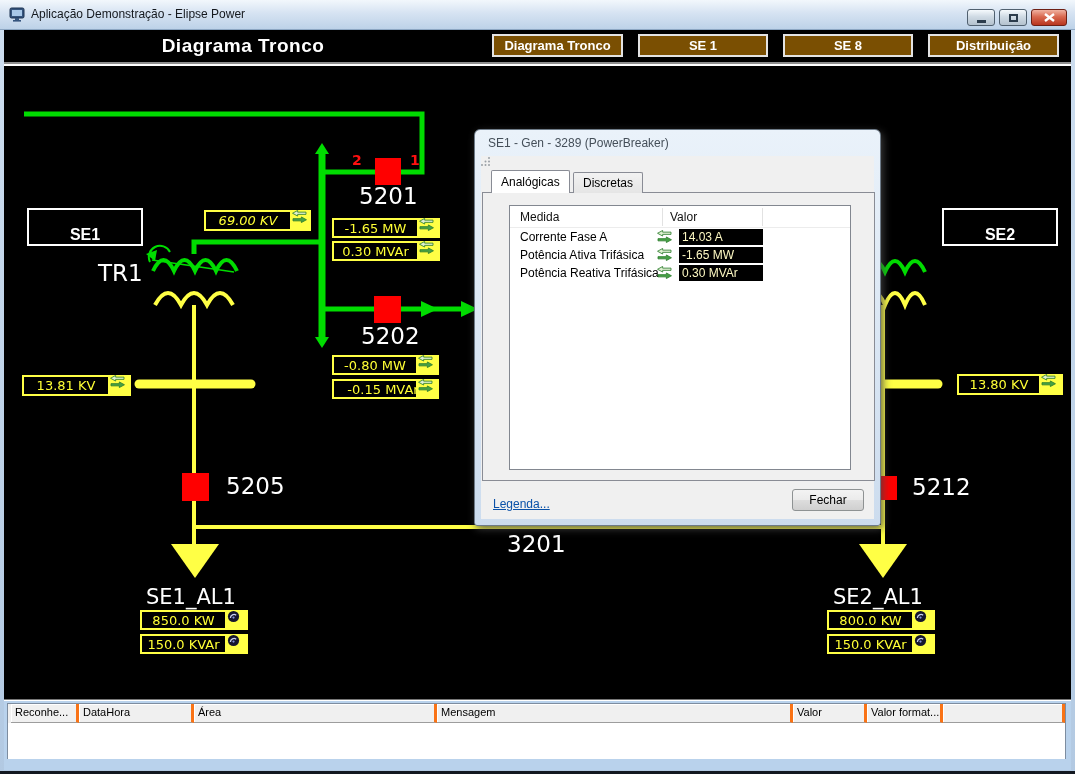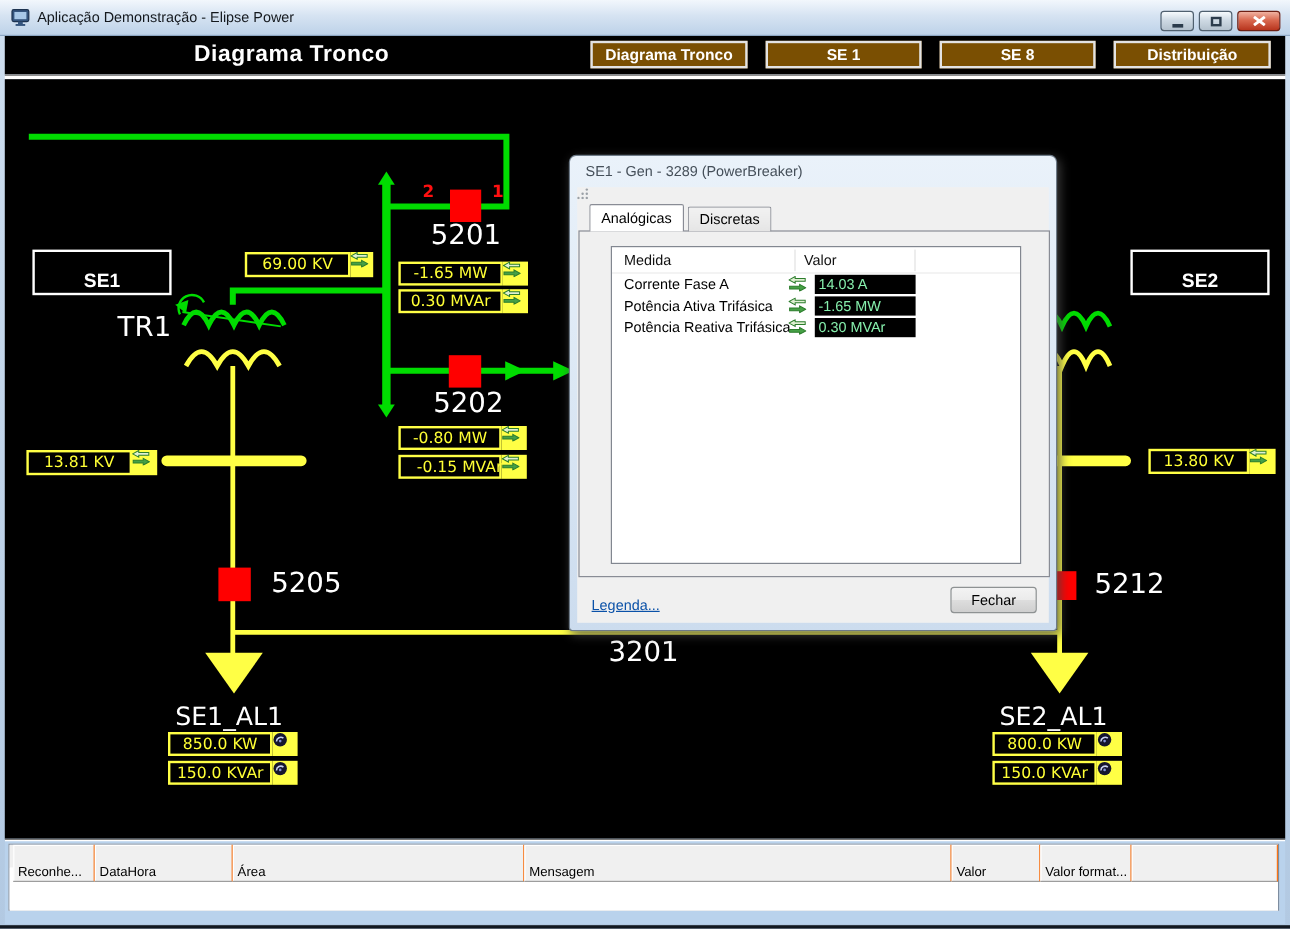--- a/index.html
+++ b/index.html
@@ -45,30 +45,30 @@
   .listbox{position:absolute;left:26px;top:12px;width:342px;height:265px;background:#fff;border:1px solid #828790;font-size:12px;color:#000;}
   .lb-head{position:relative;height:22px;border-bottom:1px solid #ececec;padding-left:32px;}
   .lb-col{position:absolute;top:4px;font-size:12px;color:#111;}
   .lb-vline{position:absolute;top:2px;height:18px;width:1px;background:#e2e2e2;}
   .lb-group{position:relative;height:23px;display:flex;align-items:center;}
   .lb-group .gline{flex:1;height:1px;background:#b9c6d4;margin:0 8px;}
   .lb-group .gtext{color:#3568a8;font-size:12px;}
   .lb-row{position:relative;height:18px;}
   .lb-label{position:absolute;left:10px;top:2px;color:#000;}
   .lb-icon{position:absolute;left:147px;top:2px;width:16px;height:14px;}
-  .lb-val{position:absolute;left:169px;top:1px;width:84px;height:16px;background:#000;color:#86efac;font-size:12px;line-height:16px;padding-left:3px;font-family:"Liberation Sans",sans-serif;}
+  .lb-val{position:absolute;left:169px;top:1px;width:84px;height:16px;background:#000;color:#fef9c3;font-size:12px;line-height:16px;padding-left:3px;font-family:"Liberation Sans",sans-serif;}
   .legend-link{position:absolute;left:12px;top:341px;font-size:12px;color:#0a51a8;text-decoration:underline;}
   .btn-close-dlg{position:absolute;left:311px;top:333px;width:72px;height:22px;font-size:12px;font-family:"Liberation Sans",sans-serif;color:#000;background:linear-gradient(#f3f3f3,#ebebeb 48%,#dddddd 52%,#cfcfcf);border:1px solid #8e9293;border-radius:3px;text-align:center;}
   .grip{position:absolute;right:2px;bottom:1px;}
 
   
   .alarm{position:absolute;left:0;top:669px;width:1067px;height:71px;background:#b9d2ec;border-top:1px solid #777;box-shadow:inset 0 1px 0 #fff;}
   .alarm-table{position:absolute;left:3px;top:3px;width:1059px;height:56px;background:#fff;border:1px solid #7d8da0;}
   .alarm-head{display:flex;height:19px;padding-left:3px;background:#f0f0f0;}
-  .hcell{background:#f0f0f0;border-right:1px solid #f97316;border-bottom:1px solid #9d9d9d;box-shadow:inset 1px 1px 0 #fff;font-size:11px;line-height:17px;padding:15px 4px;color:#000;white-space:nowrap;overflow:hidden;}
+  .hcell{background:#f0f0f0;border-right:3px solid #f97316;border-bottom:1px solid #9d9d9d;box-shadow:inset 1px 1px 0 #fff;font-size:11px;line-height:17px;padding:0 4px;color:#000;white-space:nowrap;overflow:hidden;}
 </style>
 </head>
 <body>
 
 <div class="win">
 
   <div class="titlebar">
     <span class="app-icon">
   <svg width="17" height="16" viewBox="0 0 17 16">
     <rect x="1" y="1" width="14" height="10" rx="1.5" fill="#35557e" stroke="#1d3350"></rect>
@@ -153,21 +153,21 @@
       <div class="tlabel" style="left:406px;top:87px;">1</div>
       <div class="slabel" style="left:355px;top:117px;">5201</div>
       <div class="slabel" style="left:357px;top:257px;">5202</div>
       <div class="slabel" style="left:222px;top:407px;">5205</div>
       <div class="slabel" style="left:908px;top:408px;">5212</div>
       <div class="slabel" style="left:503px;top:465px;">3201</div>
       <div class="slabel" style="left:94px;top:194px;">TR1</div>
       <div class="slabel" style="left:142px;top:518px;font-size:21px;">SE1_AL1</div>
       <div class="slabel" style="left:829px;top:518px;font-size:21px;">SE2_AL1</div>
 
-      <div class="meas" style="left:200px;top:144px;width:88px;height:21px;">69.00 KV</div>
+      <div class="meas" style="left:200px;top:144px;width:88px;height:21px;font-style:italic;">69.00 KV</div>
       <button class="meas-btn" style="left:288px;top:144px;width:19px;height:21px;">
   <svg width="15" height="13" viewBox="0 0 16 14">
     <path d="M6 0.5 L0.5 3.5 L6 6.5 L6 4.7 L15 4.7 L15 2.3 L6 2.3 Z" fill="#dff0d2" stroke="#2c7d2c" stroke-width="0.9"></path>
     <path d="M10 7.5 L15.5 10.5 L10 13.5 L10 11.7 L1 11.7 L1 9.3 L10 9.3 Z" fill="#46a046" stroke="#2c7d2c" stroke-width="0.9"></path>
   </svg>
 </button>
 
       <div class="meas" style="left:328px;top:152px;width:87px;height:20px;">-1.65 MW</div>
       <button class="meas-btn" style="left:415px;top:152px;width:21px;height:20px;">
   <svg width="15" height="13" viewBox="0 0 16 14">

